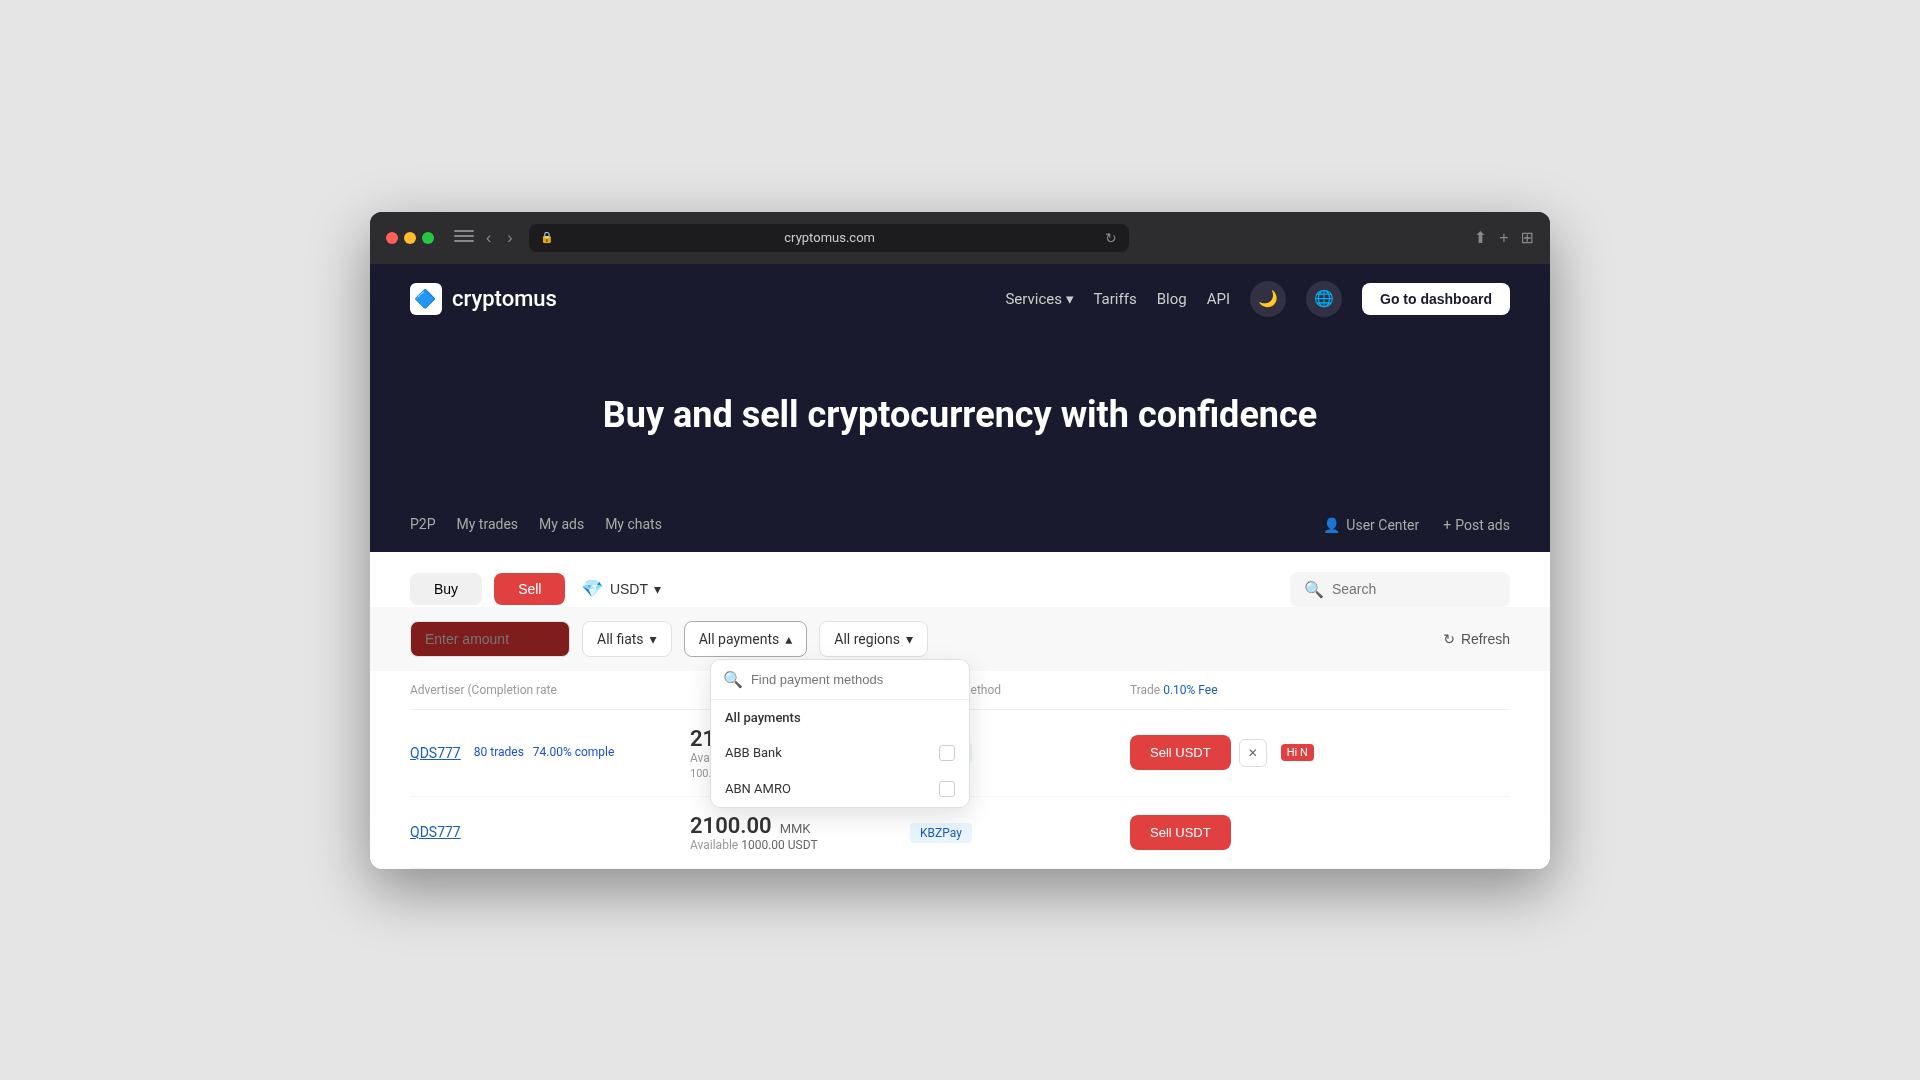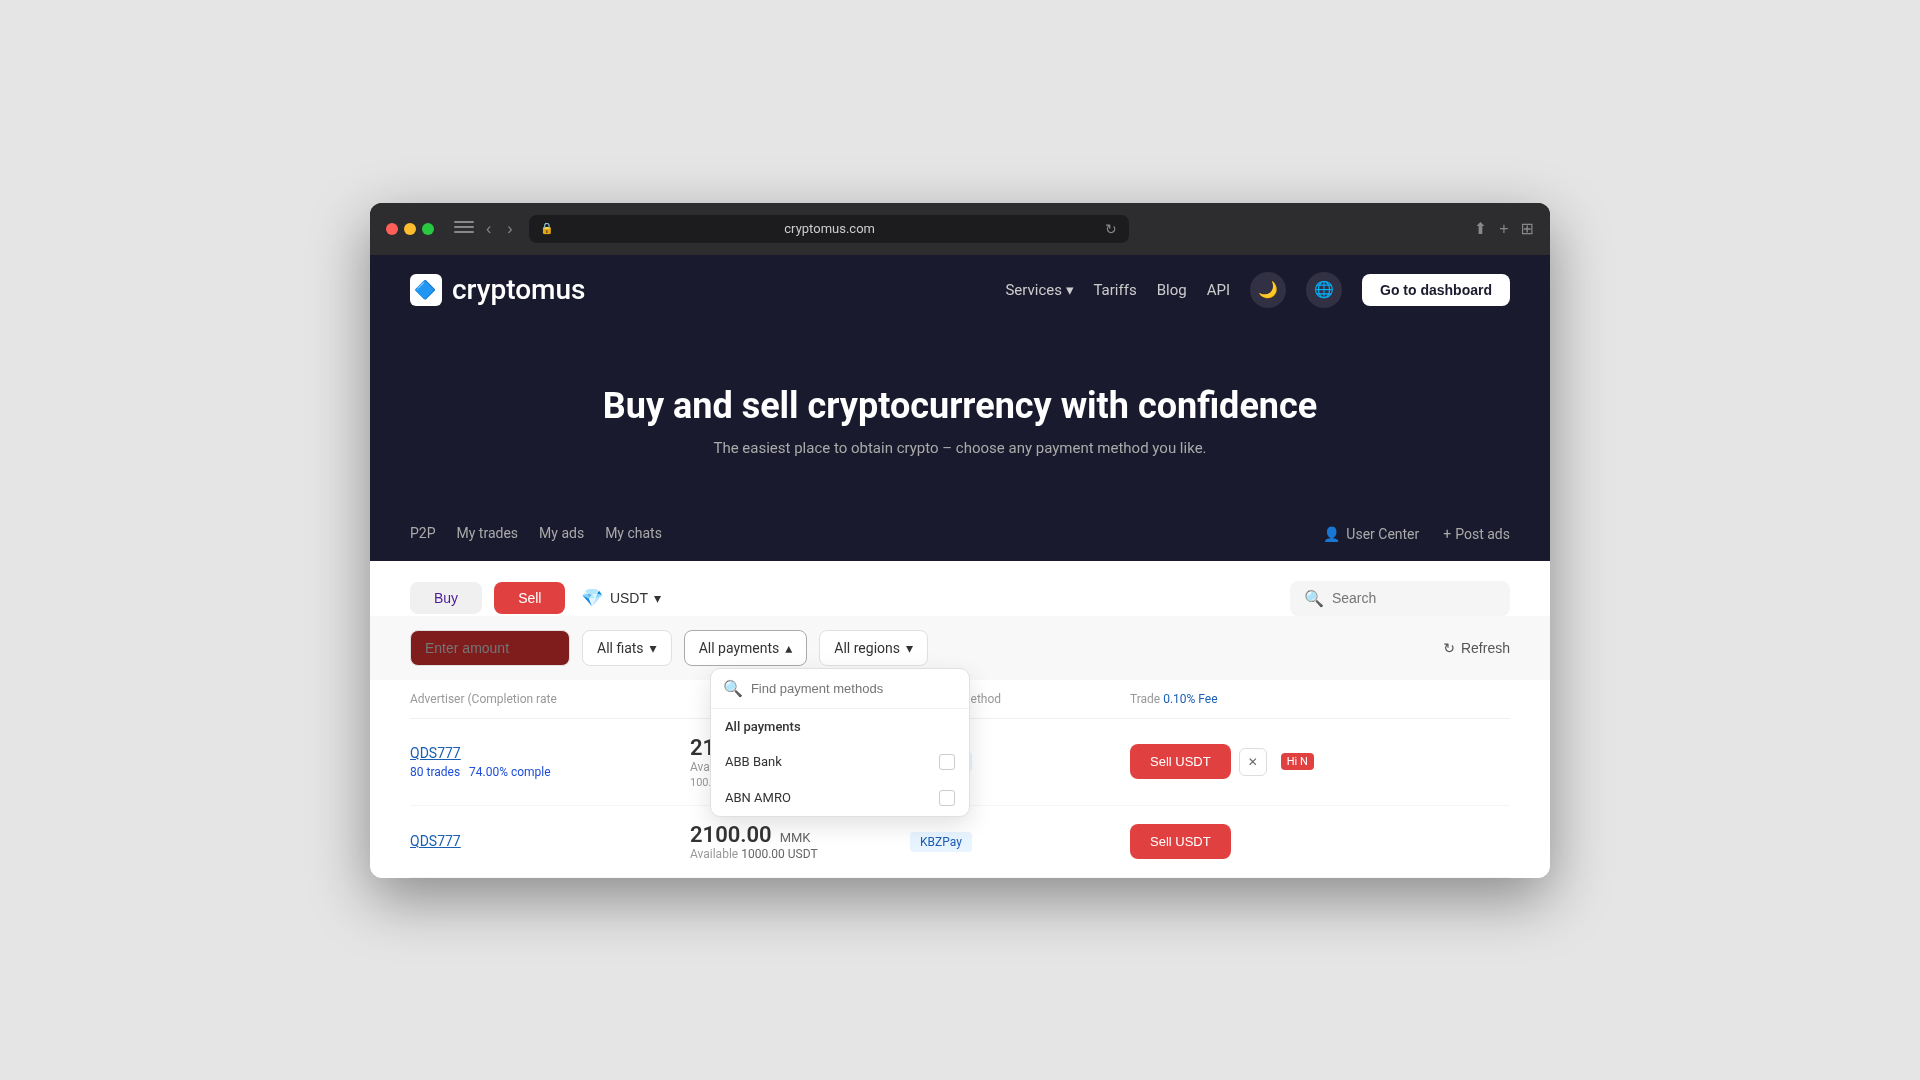--- a/index.html
+++ b/index.html
@@ -147,21 +147,21 @@
       background: white;
       border-radius: 6px;
       display: flex;
       align-items: center;
       justify-content: center;
       font-size: 18px;
     }
 
     .logo-text {
       color: white;
-      font-size: 28px;
+      font-size: 22px;
       font-weight: 500;
     }
 
     .nav-links {
       display: flex;
       align-items: center;
       gap: 20px;
       margin-left: auto;
       justify-content: flex-end;
     }
@@ -281,21 +281,21 @@
       padding: 8px 24px;
       border-radius: 8px;
       border: none;
       font-size: 14px;
       font-weight: 500;
       cursor: pointer;
     }
 
     .trade-btn-buy {
       background: #f0f0f0;
-      color: #4c1d95;
+      color: #000000;
     }
 
     .trade-btn-sell {
       background: #e04040;
       color: white;
     }
 
     .currency-selector {
       display: flex;
       align-items: center;
@@ -453,23 +453,22 @@
     .table-row {
       display: grid;
       grid-template-columns: 280px 1fr 220px 200px 180px;
       padding: 16px 0;
       border-bottom: 1px solid #f5f5f5;
       align-items: center;
     }
 
     .advertiser-cell {
       display: flex;
-      flex-direction: column;
-      gap: 4px;
-      justify-content: space-between;
+      flex-direction: row;
+      gap: 13px;
     }
 
     .advertiser-name {
       color: #1a5fb4;
       text-decoration: underline;
       font-size: 14px;
       cursor: pointer;
     }
 
     .advertiser-stats {
@@ -610,21 +609,20 @@
         <a class="nav-link" href="#">Blog</a>
         <a class="nav-link" href="#">API</a>
         <button class="nav-icon-btn">🌙</button>
         <button class="nav-icon-btn">🌐</button>
         <button class="nav-btn-dashboard">Go to dashboard</button>
       </div>
     </nav>
 
     <div class="hero">
       <h1 class="hero-title">Buy and sell cryptocurrency with confidence</h1>
-      <p class="hero-subtitle">The easiest place to obtain crypto – choose any payment method you like.</p>
     </div>
 
     <div class="p2p-nav">
       <div class="p2p-nav-links">
         <a class="p2p-nav-link" href="#">P2P</a>
         <a class="p2p-nav-link" href="#">My trades</a>
         <a class="p2p-nav-link" href="#">My ads</a>
         <a class="p2p-nav-link" href="#">My chats</a>
       </div>
       <div class="p2p-nav-right">

